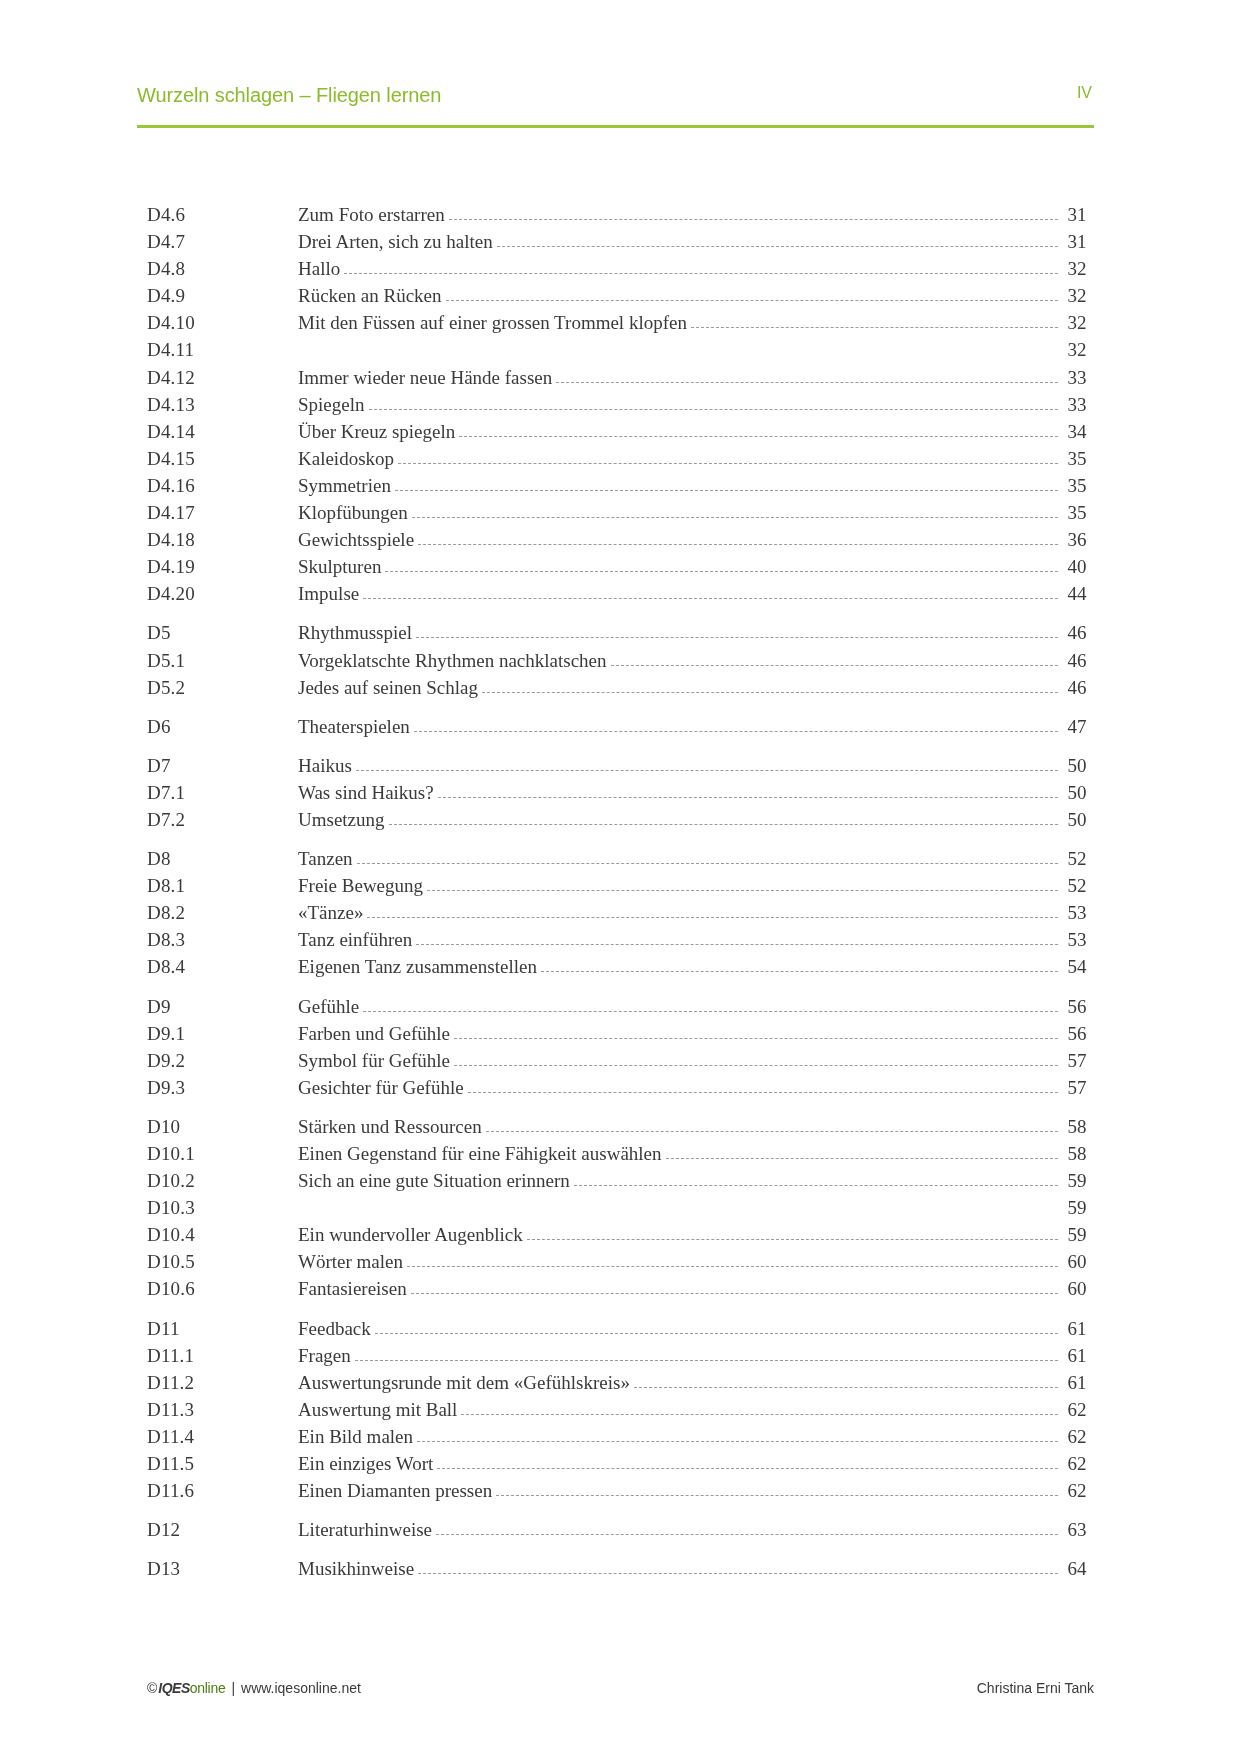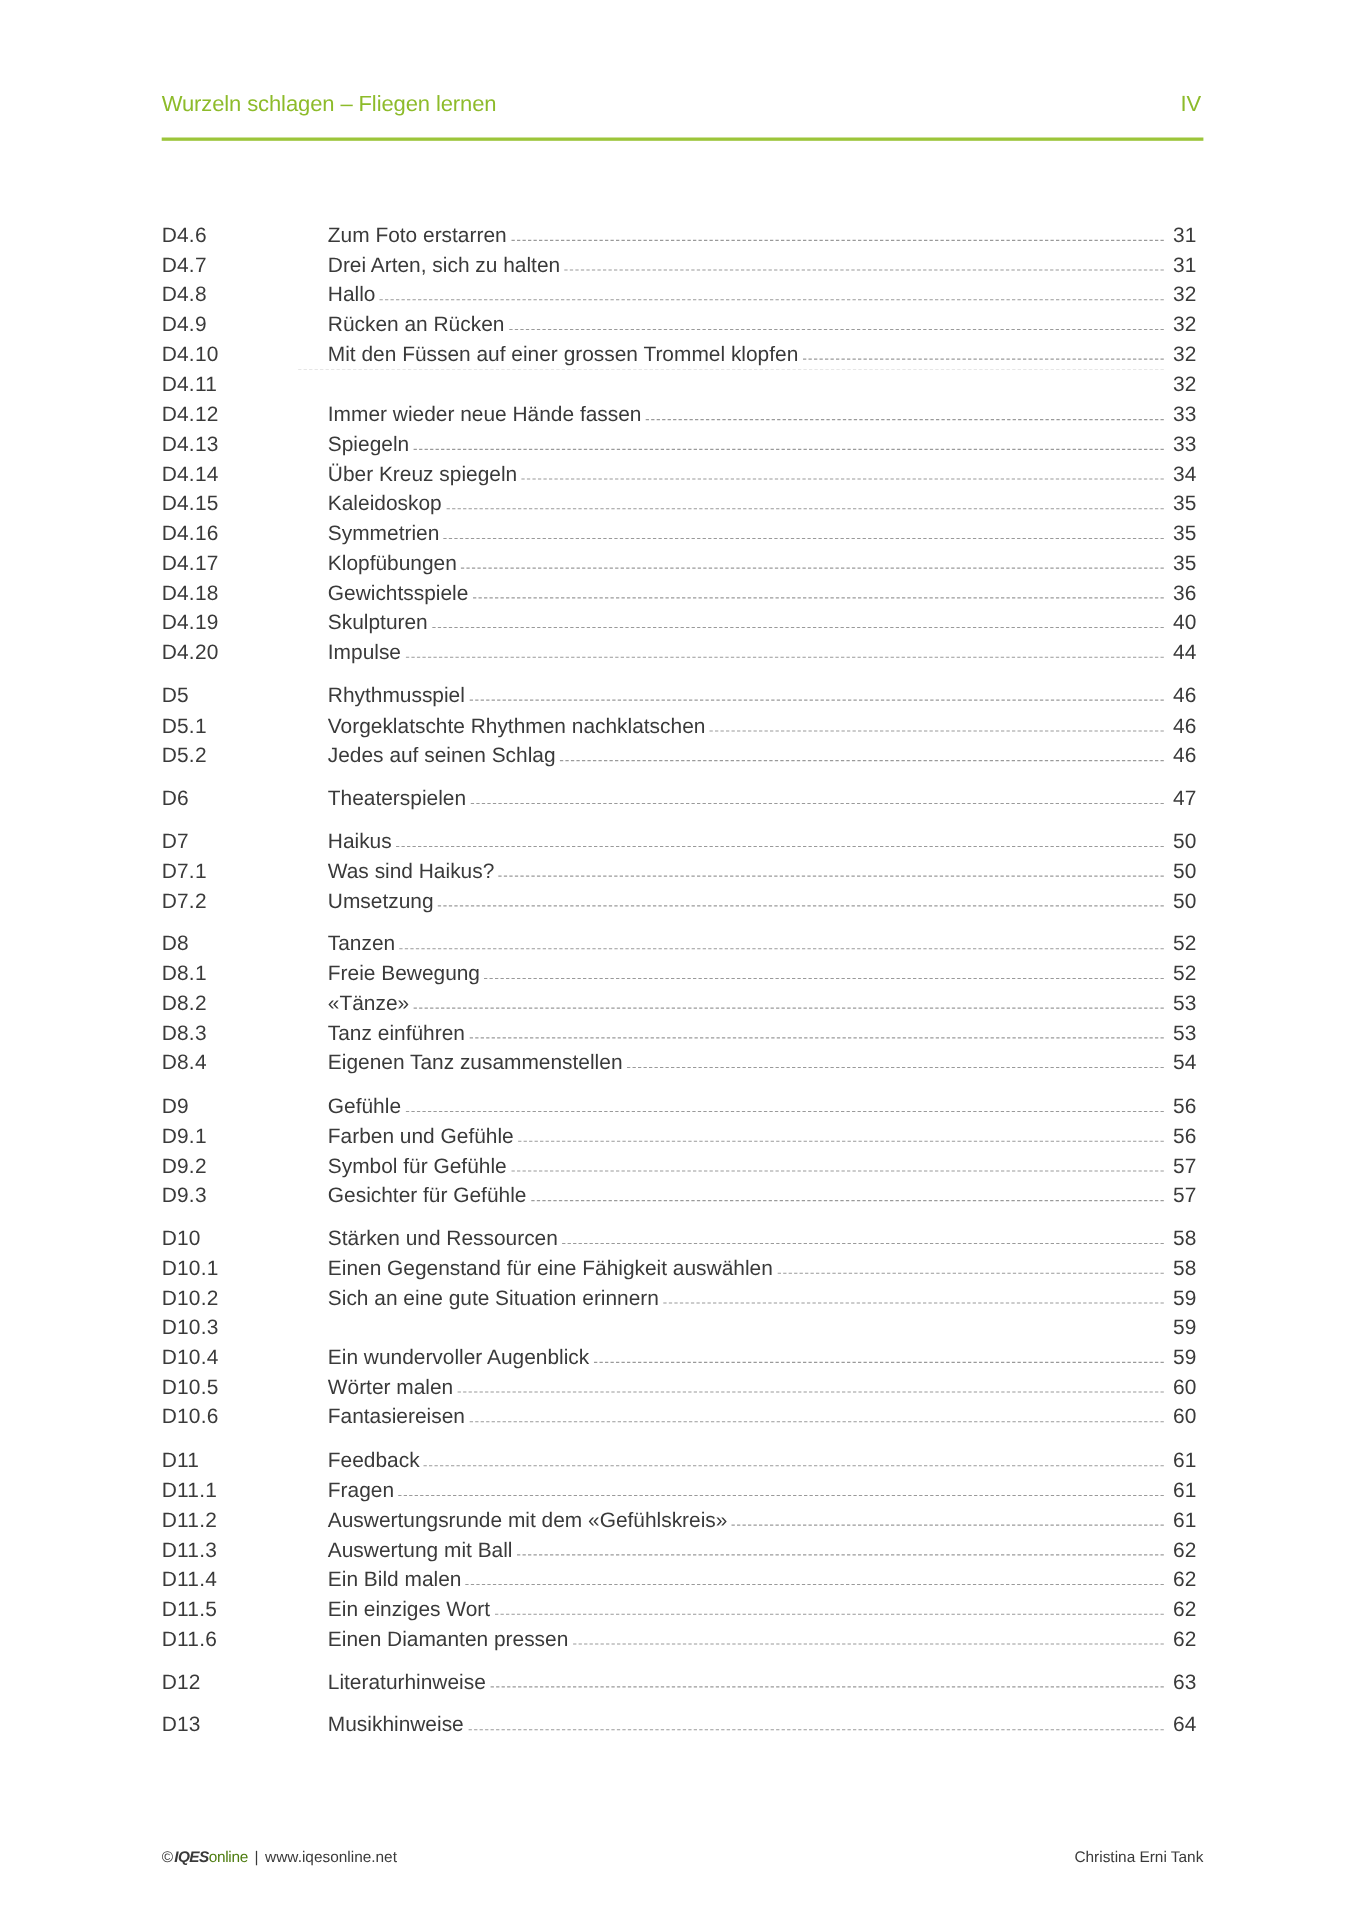--- a/index.html
+++ b/index.html
@@ -1,24 +1,24 @@
 <!DOCTYPE html>
 <html><head>
 <meta charset="utf-8">
 <style>
   html, body { margin:0; padding:0; background:#ffffff; }
   body { width:1240px; height:1754px; position:relative; overflow:hidden;
          font-family:"Liberation Sans", sans-serif; color:#3a3a3a; }
-  .header { position:absolute; left:147px; right:146px; top:84px; height:44px; }
+  .header { position:absolute; left:137px; right:146px; top:84px; height:44px; }
   .header .title { position:absolute; left:0; top:0; font-size:20px; color:#8dbb2a; letter-spacing:-0.1px; }
-  .header .pageno { position:absolute; right:2px; top:0; font-size:20px; color:#8dbb2a; }
+  .header .pageno { position:absolute; right:2px; top:0; font-size:16px; color:#8dbb2a; }
   .header .rule { position:absolute; left:0; right:0; top:41px; height:3px; background:#9cc53a; }
 
   .toc { position:absolute; left:147px; top:201px; width:947px; }
-  .group { margin-bottom:12px; }
+  .group { margin-bottom:12px;font-family:Liberation Serif, serif; }
   .row { position:relative; height:27.1px; font-size:19px; line-height:27px; white-space:nowrap; }
   .row .num { position:absolute; left:0; top:0; width:120px; letter-spacing:0.2px; }
   .row .entry { position:absolute; left:124px; right:34px; top:0; display:flex; align-items:baseline; overflow:hidden; }
   .row .label { flex:0 0 auto; padding-right:4px;margin-left:27px; }
   .row .leader { flex:1 1 auto; height:0; border-bottom:1.5px dashed #9a9a9a; transform:translateY(-1px); margin-right:2px;
                  background-image:none; }
   .row .page { position:absolute; right:0; top:0; width:34px; text-align:center; }
 
   .footer { position:absolute; left:147px; right:146px; top:1680px; height:24px; font-size:14px; color:#3a3a3a; }
   .footer .left { position:absolute; left:0; top:0; display:flex; align-items:center; gap:0; }

